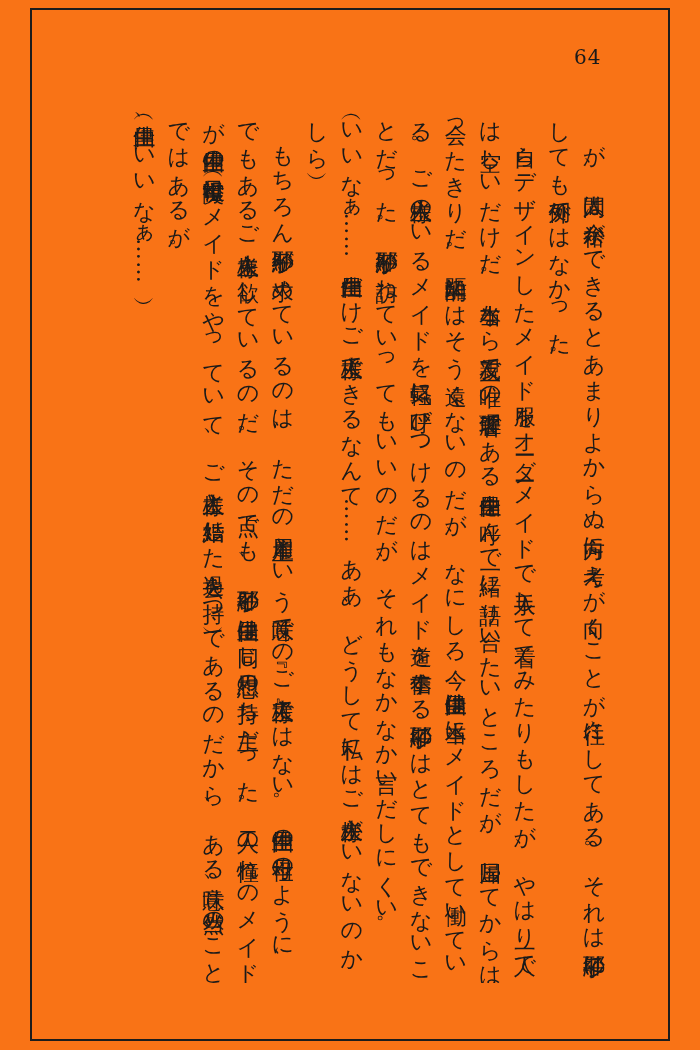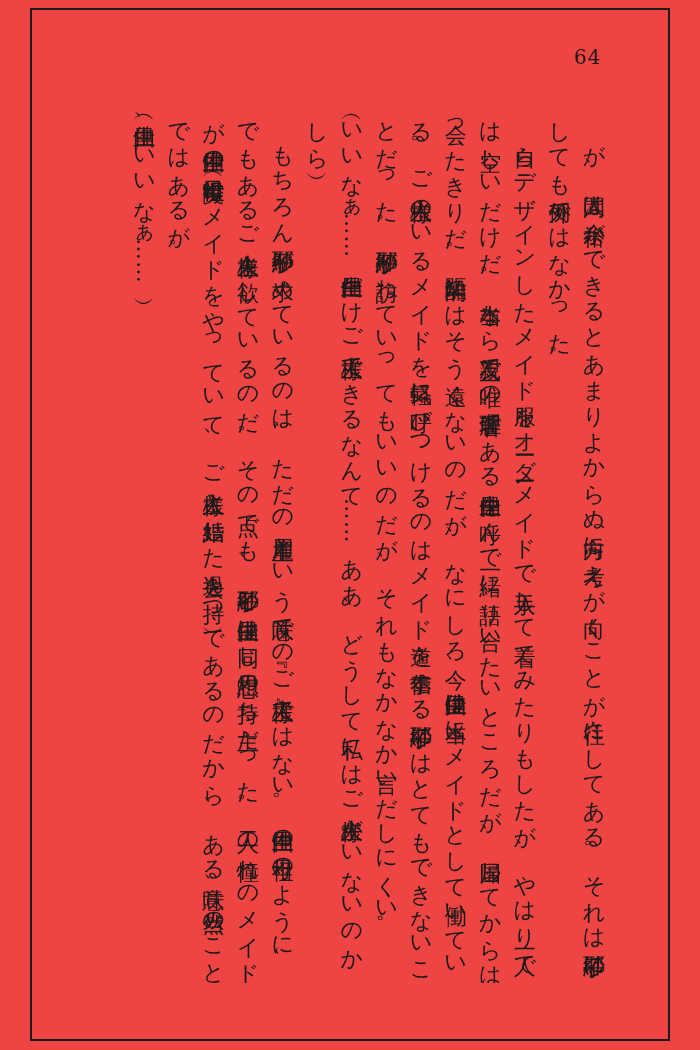--- a/index.html
+++ b/index.html
@@ -7,21 +7,21 @@
     padding: 0;
     width: 700px;
     height: 1050px;
     background: #fbfbf8;
     overflow: hidden;
   }
   .page {
     position: relative;
     width: 700px;
     height: 1050px;
-    background: #ef4444;
+    background: #f97316;
     overflow: hidden;
   }
   
   .frame {
     position: absolute;
     left: 30px;
     top: 8px;
     right: 30px;
     bottom: 9px;
     border: 2px solid #1c1c1c;

